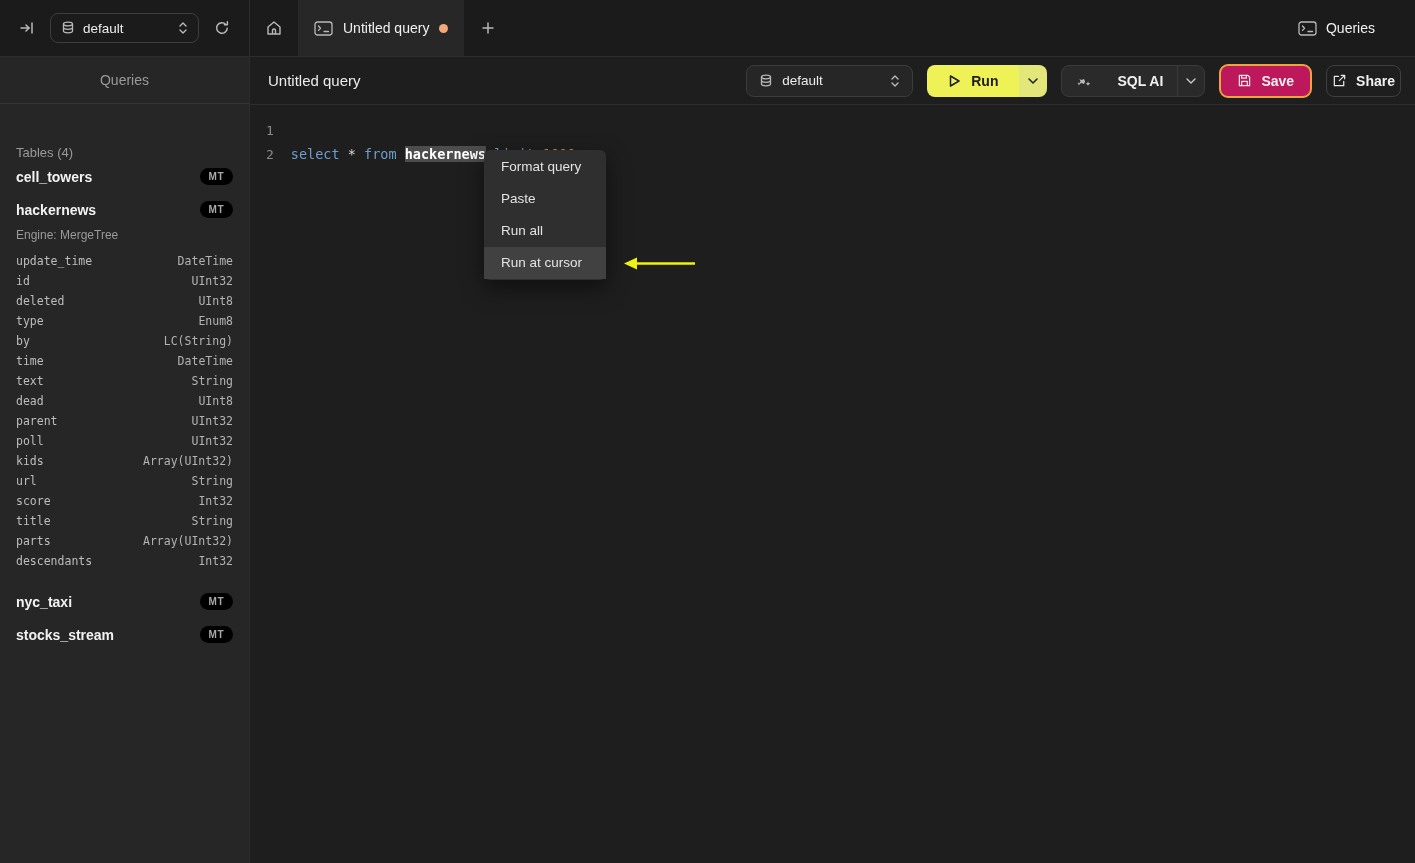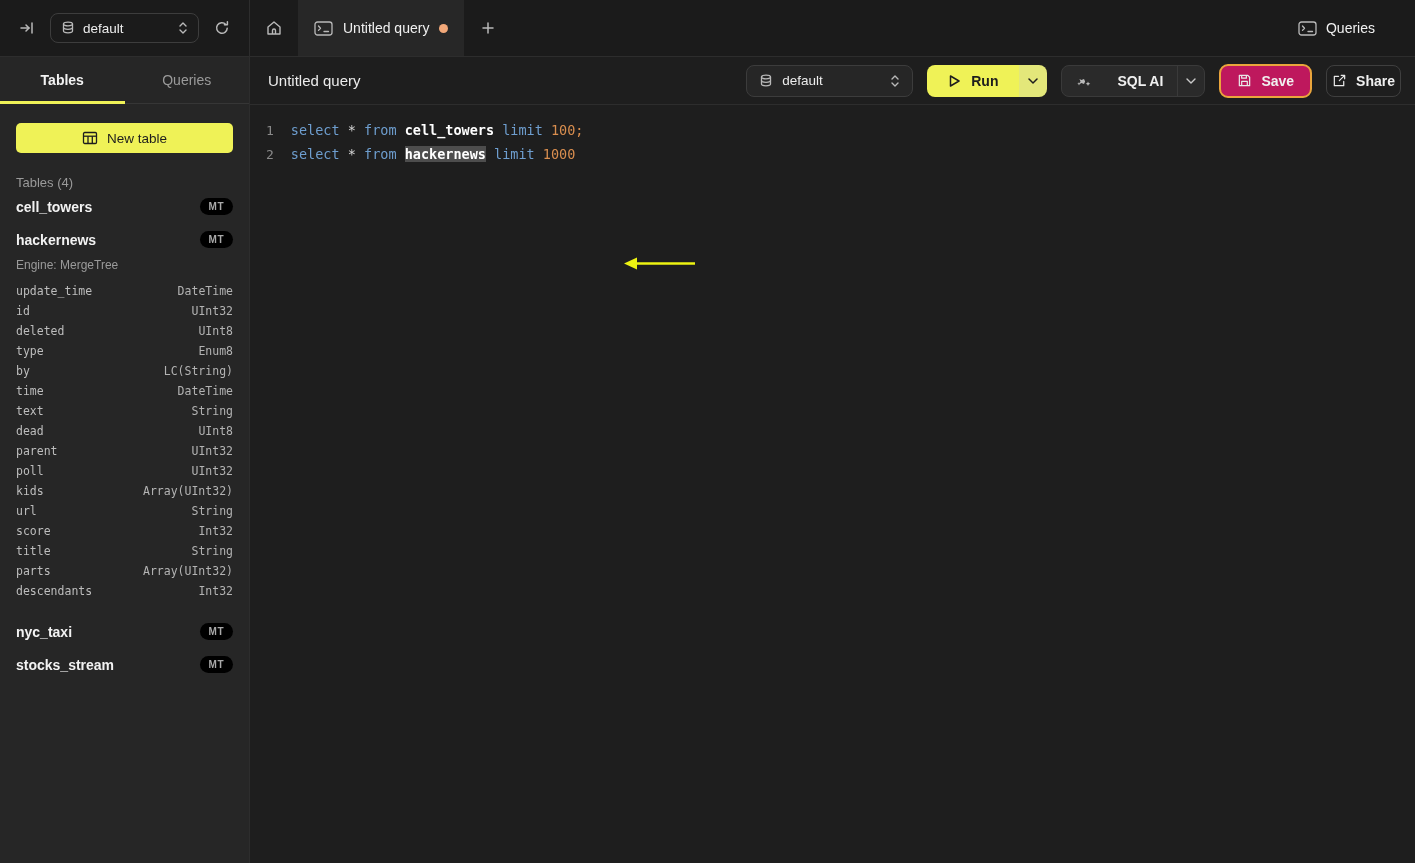--- a/index.html
+++ b/index.html
@@ -175,36 +175,25 @@
         <path d="M10 10.5h4.5"></path>
     </svg>
     <span class="lbl">Queries</span>
   </div>
 </header>
 
 <div class="app">
 
   <aside class="sidebar">
     <div class="side-tabs">
-      <div class="side-tab active">
-        <span>Tables</span>
-      </div>
       <div class="side-tab">
         <span>Queries</span>
       </div>
     </div>
     <div class="side-content">
-      <button class="new-table-btn">
-        <svg width="16" height="16" viewBox="0 0 16 16" fill="none" stroke="#1d1d1d" stroke-width="1.3" stroke-linejoin="round">
-          <rect x="1.5" y="2.5" width="13" height="11" rx="1.2"></rect>
-            <path d="M1.5 6.2h13"></path>
-            <path d="M6 6.2v7.3M10.3 6.2v7.3"></path>
-        </svg>
-        <span>New table</span>
-      </button>
 
 
       <div class="section-label">Tables (4)</div>
 
       <div id="tables-list">
           <div class="table-row">
             <span class="name">cell_towers</span>
             <span class="badge">MT</span>
           </div>
           <div class="table-row">
@@ -351,24 +340,30 @@
           <path d="M7 3.5H2.5v10h10V9"></path>
             <path d="M9.8 2.5h3.7v3.7"></path>
             <path d="M13.2 2.8L7.8 8.2"></path>
         </svg>
         <span>Share</span>
       </button>
     </div>
 
     <div class="editor">
       <div id="code-lines">
-          <div class="code-line"><span class="ln">1</span><span class="code"><span class="tk-kw">select </span><span class="tk-pl">* </span><span class="tk-kw">from </span><span class="tk-tbl">cell_towers</span><span class="tk-pl"> </span><span class="tk-kw">limit </span><span class="tk-num">100;</span></span></div>
+          <div class="code-line"><span class="ln">1</span></div>
           <div class="code-line"><span class="ln">2</span><span class="code"><span class="tk-kw">select </span><span class="tk-pl">* </span><span class="tk-kw">from </span><span class="tk-sel">hackernews</span><span class="tk-pl"> </span><span class="tk-kw">limit </span><span class="tk-num">1000</span></span></div>
         </div>
 
+      <div class="ctx-menu" id="ctx-menu">
+          <div class="ctx-item">Format query</div>
+          <div class="ctx-item">Paste</div>
+          <div class="ctx-item">Run all</div>
+          <div class="ctx-item hl">Run at cursor</div>
+        </div>
 
       <svg class="anno-arrow" width="74" height="15" viewBox="0 0 74 15">
         <line x1="13" y1="7.5" x2="72" y2="7.5" stroke="var(--arrow,#EDF312)" stroke-width="2.6"></line>
         <polygon points="1,7.5 14,1.5 14,13.5" fill="var(--arrow,#EDF312)"></polygon>
       </svg>
     </div>
   </main>
 </div>
 
 </body></html>

